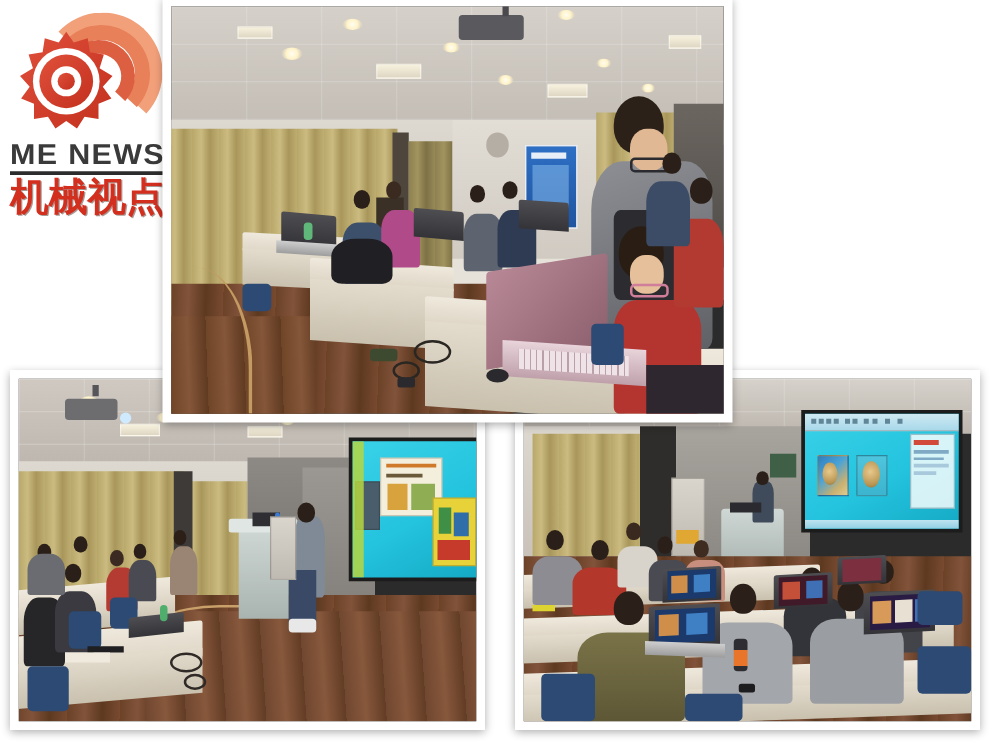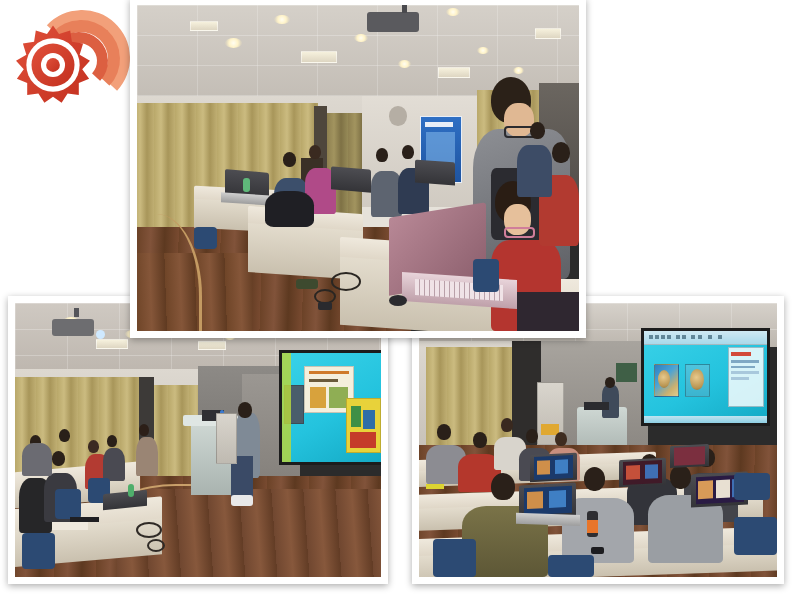--- a/index.html
+++ b/index.html
@@ -304,20 +304,24 @@
           </defs>
           <g fill="url(#gearGrad)">
             <path d="M50 4 L57 14 L70 10 L72 23 L85 25 L81 38 L93 45 L84 55 L92 66 L80 71 L80 85 L67 83 L60 94 L50 87 L40 94 L33 83 L20 85 L20 71 L8 66 L16 55 L7 45 L19 38 L15 25 L28 23 L30 10 L43 14 Z"></path>
           </g>
           <circle cx="50" cy="50" r="31" fill="#ffffff"></circle>
           <circle cx="50" cy="50" r="25" fill="url(#gearGrad)"></circle>
           <circle cx="50" cy="50" r="14" fill="#ffffff"></circle>
           <circle cx="50" cy="50" r="8" fill="url(#gearGrad)"></circle>
         </svg>
       </div>
+    </div>
+    <div class="logo-text-wrap">
+      <div class="me-news">ME NEWS</div>
+      <div class="cn-name">机械视点</div>
     </div>
   </div>
 
   <div class="photo" id="photo-left">
     <div class="inner">
       <div class="scene">
 
         <div class="ceiling" style="height:26%;">
             <div class="ceil-grid"></div>
           </div>

